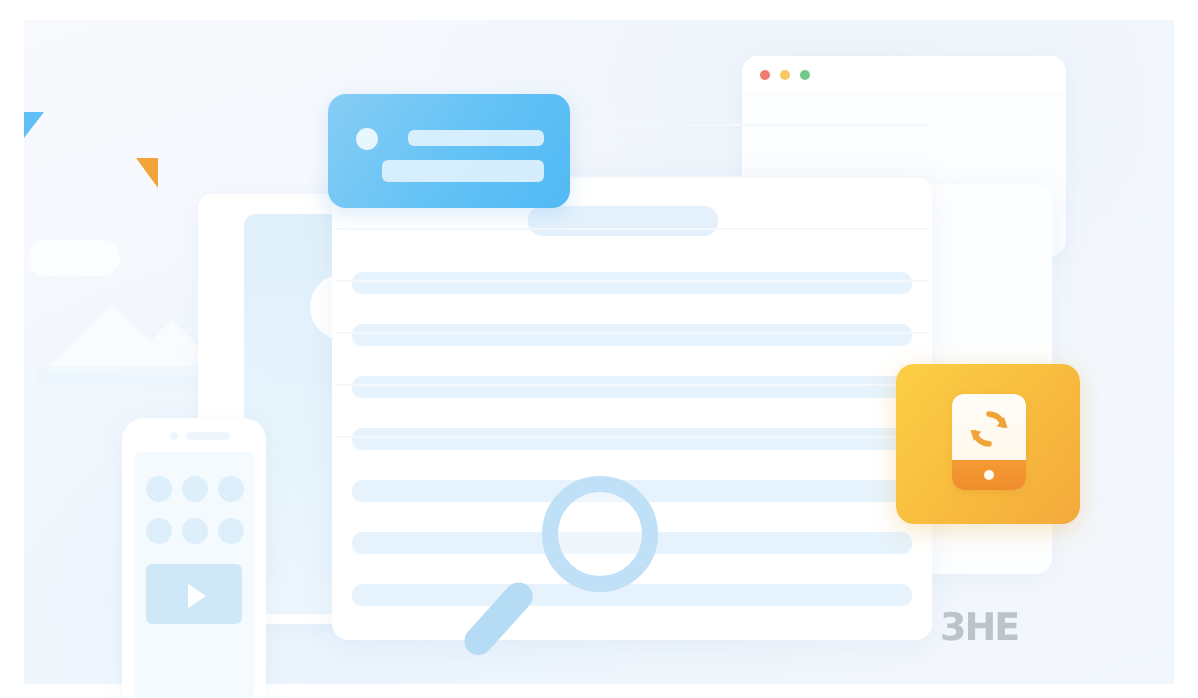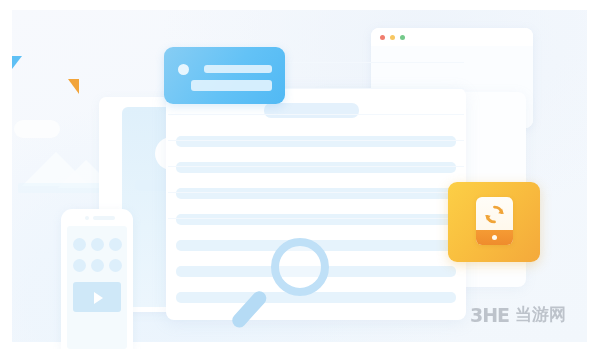--- a/index.html
+++ b/index.html
@@ -285,21 +285,21 @@
     left: 8px; top: 7px;
     width: 21px; height: 21px;
   }
 
   
   .watermark {
     position: absolute;
     left: 470px; top: 303px;
     display: flex;
     align-items: center;
-    gap: 6px;
+    gap: 20px;
     opacity: .92;
   }
   .wm-logo {
     font-size: 19px;
     font-weight: bold;
     letter-spacing: -1px;
     color: #b9bfc7;
     font-family: "DejaVu Sans", sans-serif;
   }
   .wm-text {
@@ -398,16 +398,15 @@
         </svg>
       </div>
       <div class="device-base">
         <div class="device-home"></div>
       </div>
     </div>
   </div>
 
   <div class="watermark">
     <span class="wm-logo">3HE</span>
-    <span class="wm-text">当游网</span>
   </div>
 
 </div>
 
 </body></html>

